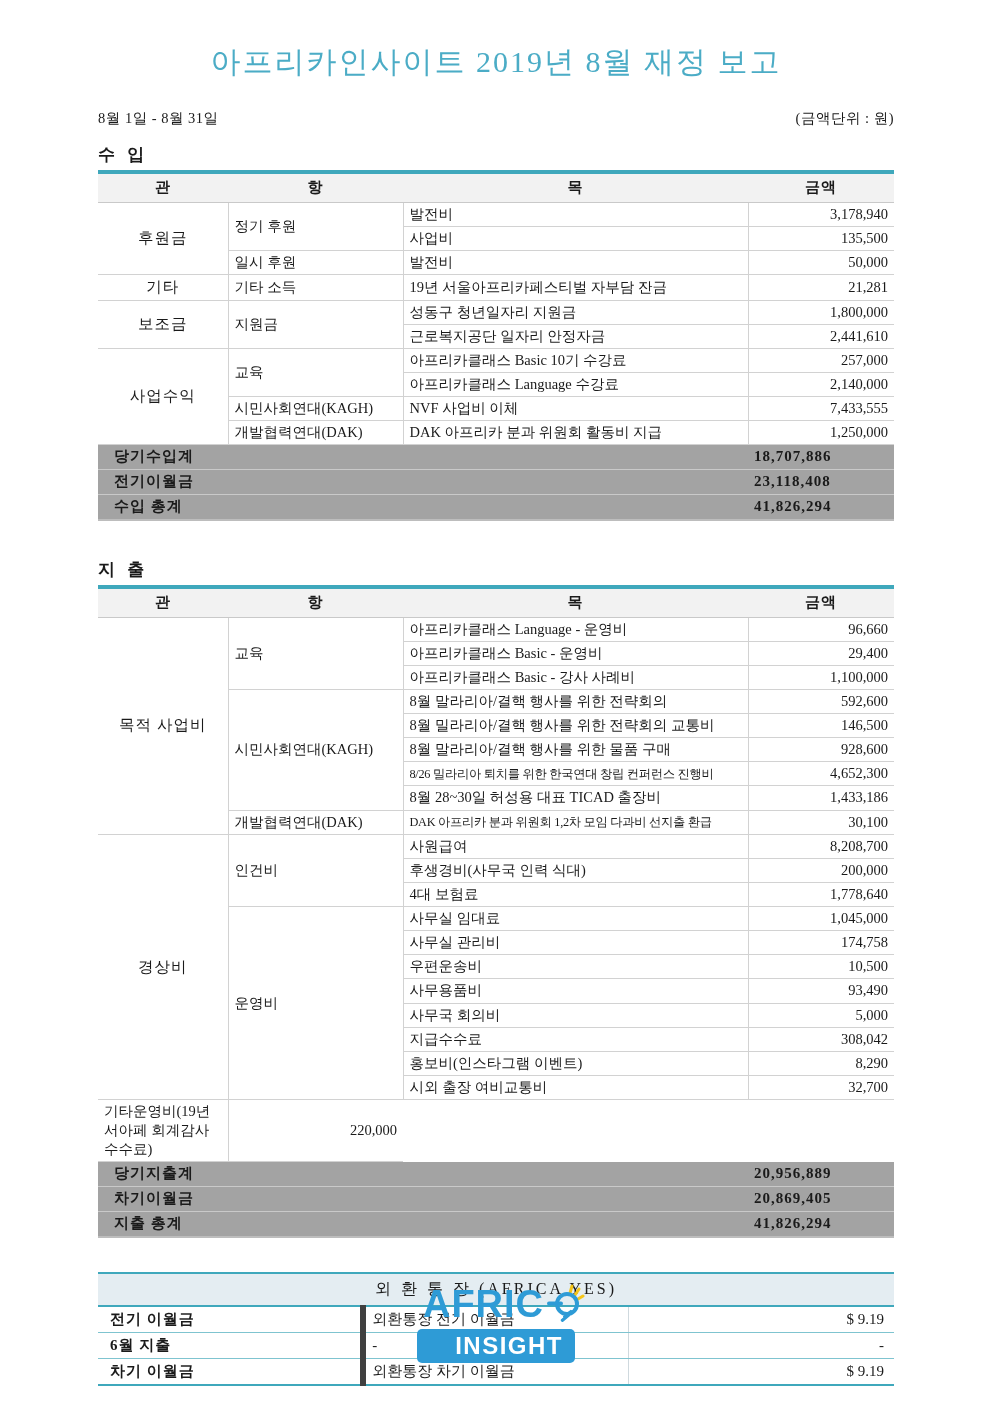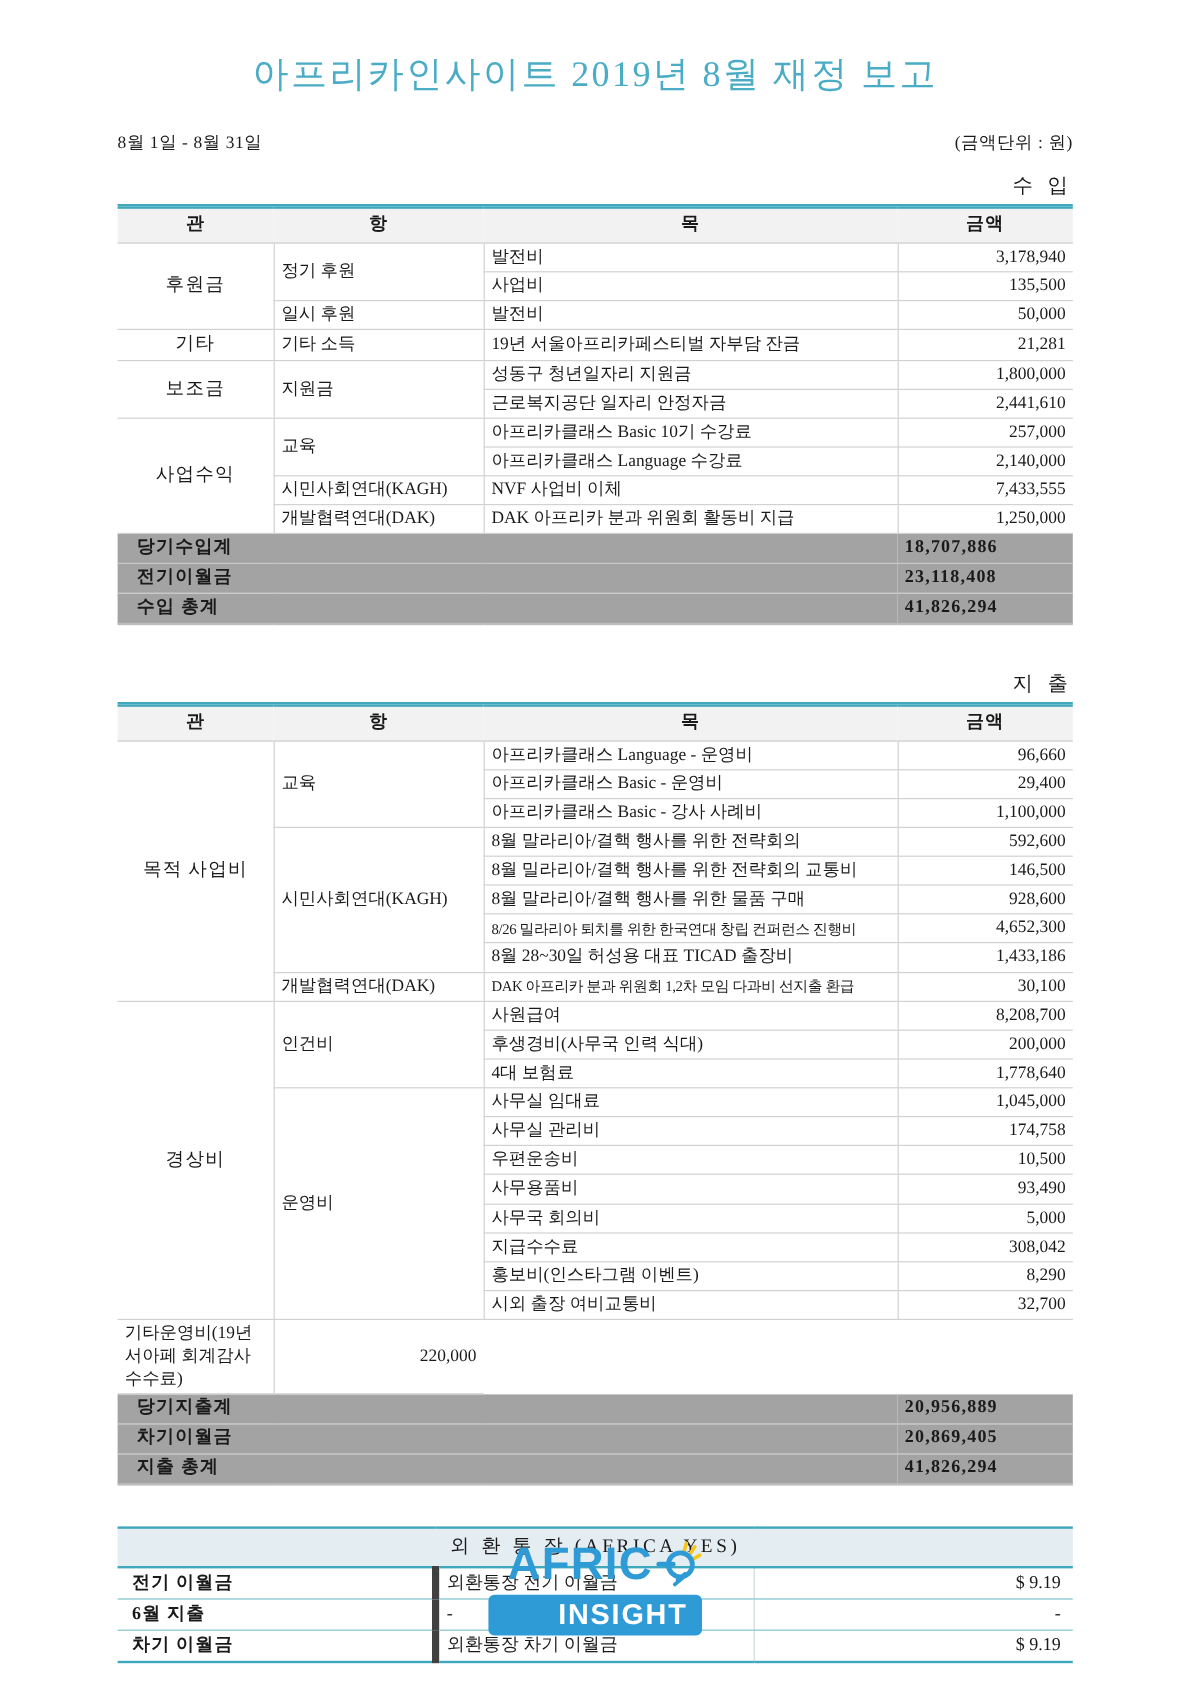--- a/index.html
+++ b/index.html
@@ -24,25 +24,25 @@
     font-weight: 400;
     font-family: "Liberation Serif", serif;
   }
   .subline {
     display: flex; justify-content: space-between; align-items: baseline;
     margin-top: 26px; font-size: 14.5px; letter-spacing: .5px;
   }
 
   
   .section-band {
-    text-align: right;
+    text-align: left;
     font-size: 17px;
     letter-spacing: 4px;
     padding: 3px 0 4px;
-    font-weight: 400;
+    font-weight: 700;
     border-bottom: 2px solid #3FA8BC;
     border-top: 2px solid #3FA8BC;
     background: #ffffff;
   }
   .section-band.top-only { border-top: none; }
   .gap-lg { height: 34px; }
   .gap-md { height: 22px; }
   .gap-sm { height: 12px; }
 
   
@@ -127,21 +127,21 @@
   .logo-top { display:flex; align-items:flex-end; }
   .logo-word {
     font-family: "Liberation Sans", sans-serif;
     font-weight: 700; font-size: 38px; color:#2E9BD6;
     letter-spacing: 1px; line-height: 1; margin-left: 16px;
   }
   .bulb { position: relative; width: 40px; height: 40px; margin-left: 1px; }
   .logo-bar {
     margin-top: 6px;
     background:#2E9BD6; border-radius:5px;
-    width: 178px; height: 34px;
+    width: 158px; height: 34px;
     display:flex; align-items:center; justify-content:flex-end;
     padding-right: 12px;
   }
   .logo-bar span {
     font-family: "Liberation Sans", sans-serif;
     font-weight:700; font-size:24px; color:#ffffff; letter-spacing:1.5px;
   }
 </style>
 </head>
 <body>

